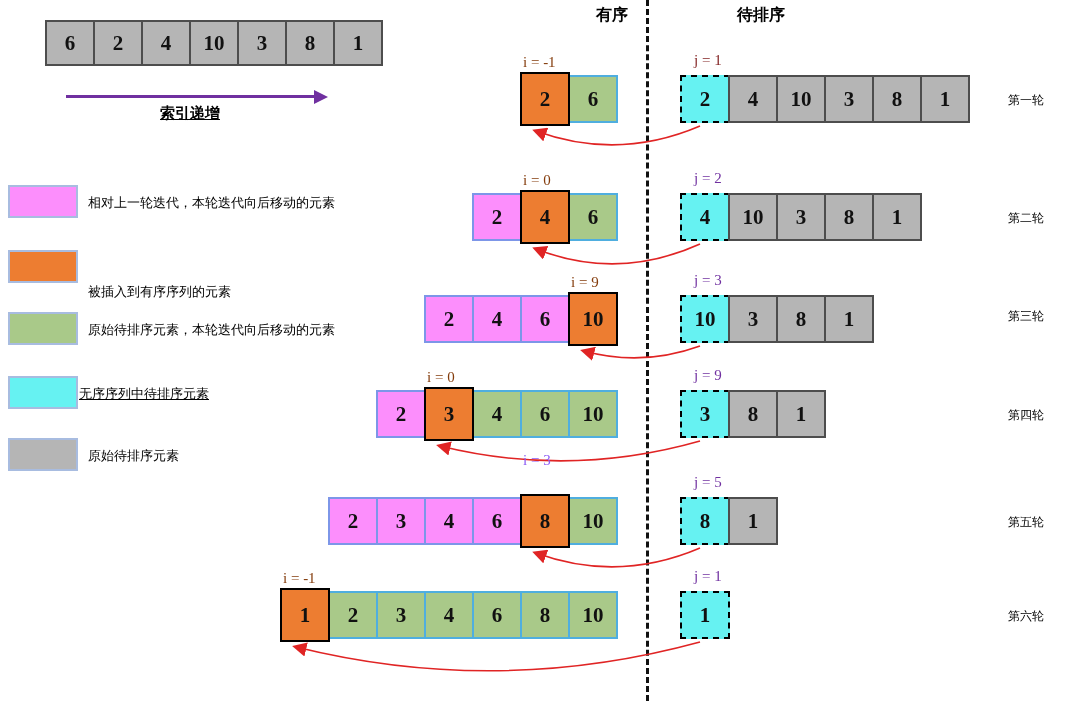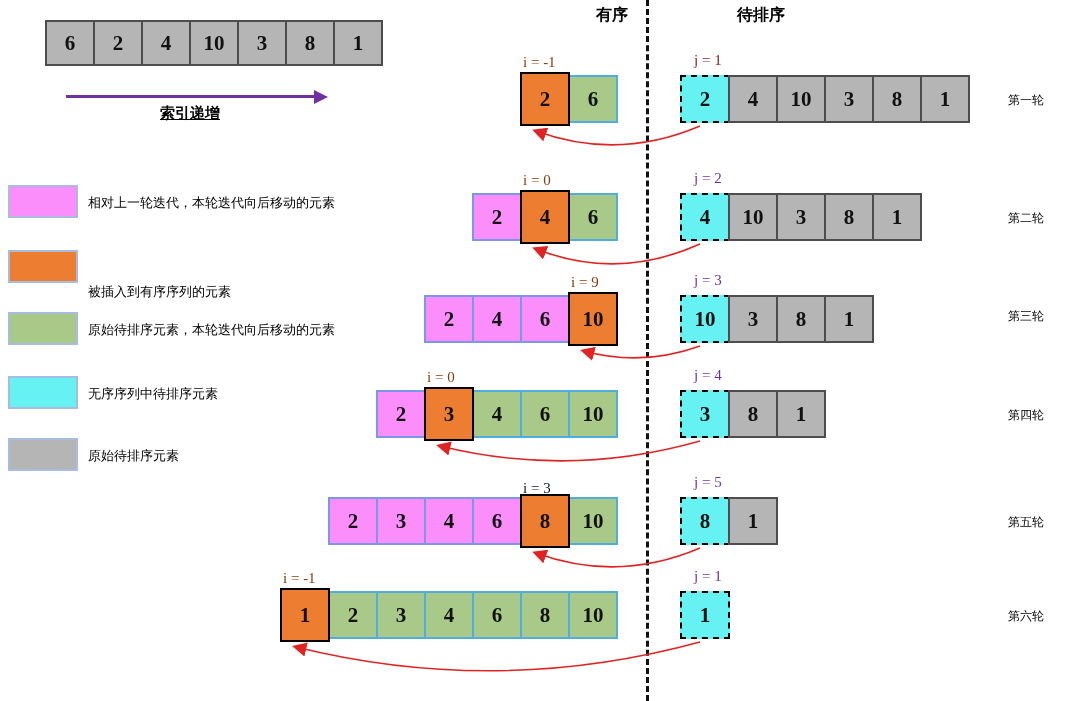--- a/index.html
+++ b/index.html
@@ -68,21 +68,21 @@
   <div class="index-arrow-label" style="left:160px;top:104px;text-decoration:underline;">索引递增</div>
 
   <div id="legend">
       <div class="legend-swatch" style="left: 8px; top: 185px; background: rgb(252, 142, 252);"></div>
       <div class="legend-label" style="left: 88px; top: 194px;">相对上一轮迭代，本轮迭代向后移动的元素</div>
       <div class="legend-swatch" style="left: 8px; top: 250px; background: rgb(237, 125, 49);"></div>
       <div class="legend-label" style="left: 88px; top: 259px; margin-top: 24px;">被插入到有序序列的元素</div>
       <div class="legend-swatch" style="left: 8px; top: 312px; background: rgb(169, 201, 137);"></div>
       <div class="legend-label" style="left: 88px; top: 321px;">原始待排序元素，本轮迭代向后移动的元素</div>
       <div class="legend-swatch" style="left: 8px; top: 376px; background: rgb(102, 242, 242);"></div>
-      <div class="legend-label" style="left: 88px; top: 385px;">无序序列中待排序元素</div>
+      <div class="legend-label" style="left: 79px; top: 385px; text-decoration: underline;">无序序列中待排序元素</div>
       <div class="legend-swatch" style="left: 8px; top: 438px; background: rgb(181, 181, 181);"></div>
       <div class="legend-label" style="left: 88px; top: 447px;">原始待排序元素</div>
     </div>
 
   <div id="rounds">
       <div class="abs" style="left: 0px; top: 75px; width: 1072px; height: 48px;">
         <div class="abs" style="left: 520px; top: 0px;">
           <div class="cell orange" style="left: 0px;">2</div>
           <div class="cell green" style="left: 48px;">6</div>
         </div>
@@ -140,37 +140,37 @@
           <div class="cell green" style="left: 144px;">6</div>
           <div class="cell green" style="left: 192px;">10</div>
         </div>
         <div class="abs" style="left: 680px; top: 0px;">
           <div class="cell cyan" style="left: 0px;">3</div>
           <div class="cell gray" style="left: 48px;">8</div>
           <div class="cell gray" style="left: 96px;">1</div>
         </div>
       </div>
       <div class="i-label" style="left: 427px; top: 369px; color: rgb(132, 60, 12);">i = 0</div>
-      <div class="j-label" style="left: 694px; top: 367px; color: rgb(112, 48, 160);">j = 4</div>
+      <div class="j-label" style="left: 694px; top: 367px; color: rgb(112, 48, 160);">j = 9</div>
       <div class="round-label" style="left: 1008px; top: 407px;">第四轮</div>
       <div class="abs" style="left: 0px; top: 497px; width: 1072px; height: 48px;">
         <div class="abs" style="left: 328px; top: 0px;">
           <div class="cell pink" style="left: 0px;">2</div>
           <div class="cell pink" style="left: 48px;">3</div>
           <div class="cell pink" style="left: 96px;">4</div>
           <div class="cell pink" style="left: 144px;">6</div>
           <div class="cell orange" style="left: 192px;">8</div>
           <div class="cell green" style="left: 240px;">10</div>
         </div>
         <div class="abs" style="left: 680px; top: 0px;">
           <div class="cell cyan" style="left: 0px;">8</div>
           <div class="cell gray" style="left: 48px;">1</div>
         </div>
       </div>
-      <div class="i-label" style="left: 523px; top: 480px; color: #0f172a;">i = 3</div>
+      <div class="i-label" style="left: 523px; top: 452px; color: #8b5cf6;">i = 3</div>
       <div class="j-label" style="left: 694px; top: 474px; color: rgb(112, 48, 160);">j = 5</div>
       <div class="round-label" style="left: 1008px; top: 514px;">第五轮</div>
       <div class="abs" style="left: 0px; top: 591px; width: 1072px; height: 48px;">
         <div class="abs" style="left: 280px; top: 0px;">
           <div class="cell orange" style="left: 0px;">1</div>
           <div class="cell green" style="left: 48px;">2</div>
           <div class="cell green" style="left: 96px;">3</div>
           <div class="cell green" style="left: 144px;">4</div>
           <div class="cell green" style="left: 192px;">6</div>
           <div class="cell green" style="left: 240px;">8</div>

